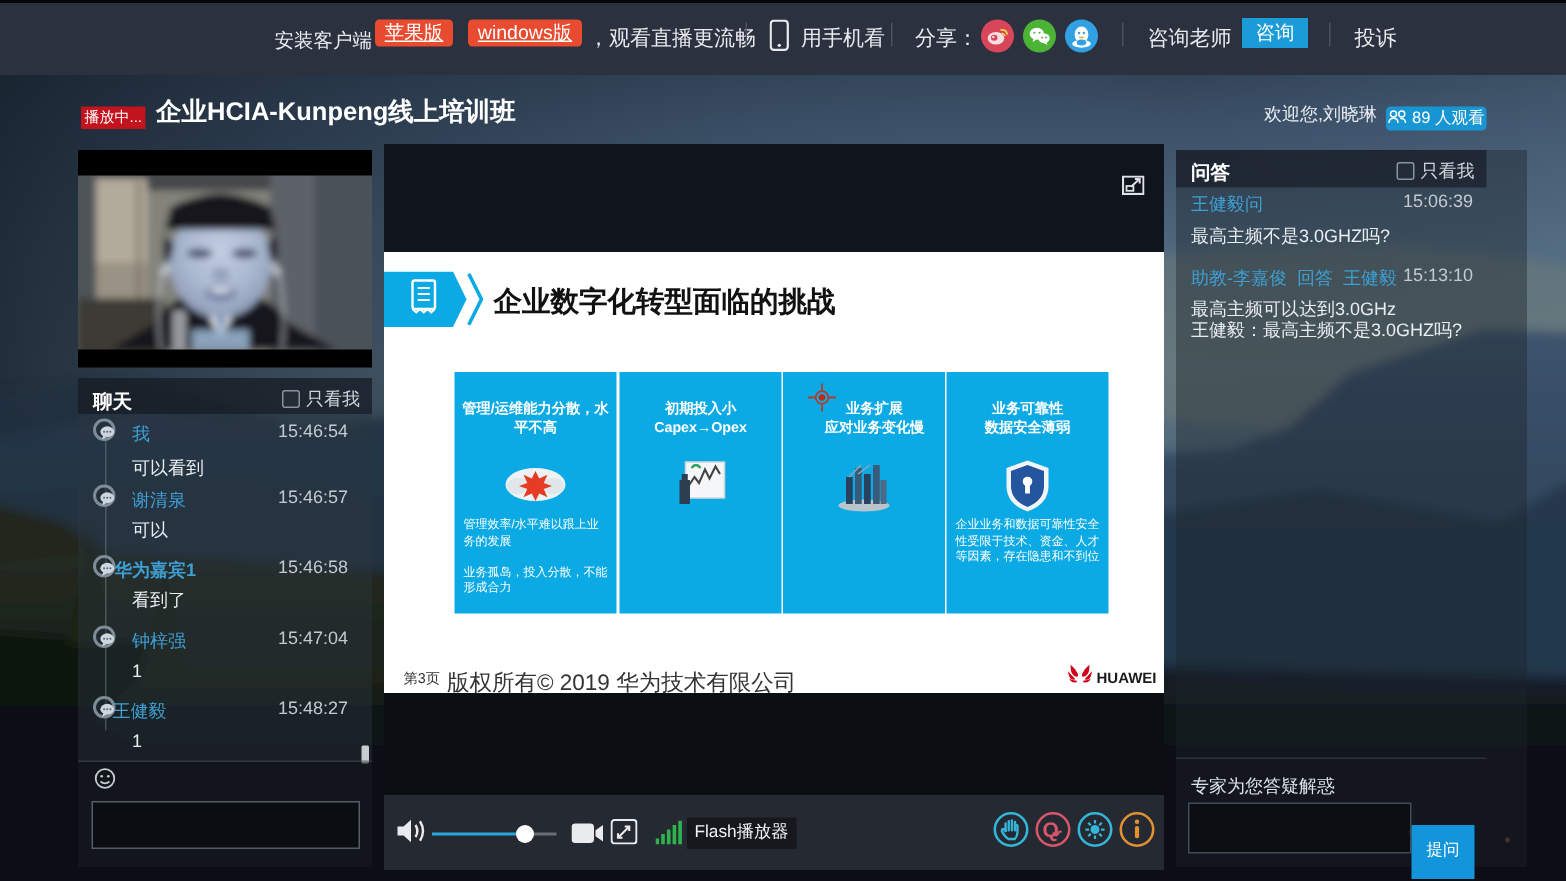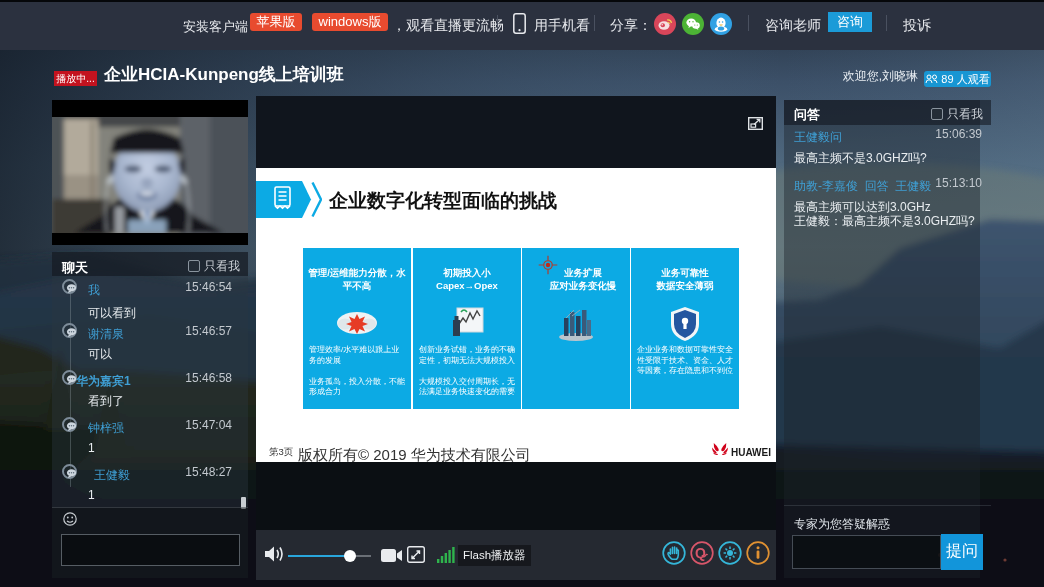--- a/index.html
+++ b/index.html
@@ -6,21 +6,21 @@
 html,body { width:1044px; height:587px; overflow:hidden; background:#10161d; }
 body { font-family:"Liberation Sans", sans-serif; position:relative; }
 #page { position:absolute; top:0; left:0; width:1044px; height:587px; }
 
 
 #bg { position:absolute; top:0; left:0; width:1044px; height:587px; }
 
 
 #topbar { position:absolute; top:0; left:0; width:1044px; height:50px; background:#2b313f; border-top:2px solid #05070a; color:#e8eaee; font-size:14px; }
 #topbar .item { position:absolute; top:15px; white-space:nowrap; }
-.redbtn { position:absolute; top:11px; height:18px; line-height:18px; background:#e84b2f; color:#fff; border-radius:3px; text-align:center; font-size:13px; }
+.redbtn { position:absolute; top:11px; height:18px; line-height:18px; background:#e84b2f; color:#fff; border-radius:3px; text-align:center; font-size:13px;text-decoration:underline; }
 .sep { position:absolute; top:13px; width:1px; height:16px; background:#4a5160; }
 .sharecircle { position:absolute; top:11px; width:22px; height:22px; border-radius:50%; }
 #consultbtn { position:absolute; top:10px; left:828px; width:44px; height:20px; line-height:20px; background:#1b9bd8; color:#fff; text-align:center; font-size:13px; }
 
 
 #hdr2 { position:absolute; top:50px; left:0; width:1044px; height:46px; }
 #playtag { position:absolute; left:54px; top:21px; width:43px; height:15px; background:#c3131f; color:#fff; font-size:10px; line-height:15px; text-align:center; }
 #title { position:absolute; left:104px; top:13px; color:#fff; font-size:17px; font-weight:bold; }
 #welcome { position:absolute; right:126px; top:18px; color:#e8edf2; font-size:12px; }
 #viewers { position:absolute; left:924px; top:21px; width:67px; height:16px; background:#1896d3; border-radius:3px; color:#fff; font-size:11px; line-height:16px; text-align:center; }
@@ -45,24 +45,24 @@
 #pbottom { position:absolute; left:0; top:366px; width:520px; height:68px; background:rgba(13,16,20,0.72); }
 #pctrl { position:absolute; left:0; top:434px; width:520px; height:50px; background:rgba(42,46,54,0.85); }
 
 
 .card { position:absolute; top:80px; width:108px; height:161px; background:#0caae4;padding-left:16px; }
 .ctitle { position:absolute; left:0; top:18px; width:100%; text-align:center; color:#fff; font-size:9.5px; font-weight:bold; line-height:13px; }
 .cicon { position:absolute; left:50%; top:58px; transform:translateX(-50%); }
 .cbody { position:absolute; left:6px; top:97px; width:96px; color:#fff; font-size:8px; line-height:10.5px; }
 
 
-#qa { position:absolute; left:784px; top:100px; width:196px; height:478px; background:rgba(28,36,44,0.42); }
+#qa { position:absolute; left:784px; top:100px; width:234px; height:478px; background:rgba(28,36,44,0.42); }
 #qahdr { position:absolute; left:0; top:0; width:207px; height:25px; background:rgba(14,19,26,0.55); color:#fff; }
 #qabottom { position:absolute; left:0; top:405px; width:207px; height:73px; border-top:1px solid rgba(120,130,140,0.25); }
-#askbtn { position:absolute; right:8px; top:28px; width:42px; height:36px; background:#1295da; color:#fff; font-size:16px; text-align:center; line-height:34px; }
+#askbtn { position:absolute; right:8px; top:44px; width:42px; height:36px; background:#1295da; color:#fff; font-size:11px; text-align:center; line-height:34px; }
 </style>
 </head>
 <body>
 <div id="page">
   <svg id="bg" viewBox="0 0 1044 587" preserveAspectRatio="none">
     <defs>
       <linearGradient id="sky" x1="0" y1="0" x2="0" y2="1">
         <stop offset="0" stop-color="#24313f"></stop>
         <stop offset="0.14" stop-color="#3c5068"></stop>
         <stop offset="0.28" stop-color="#4f687e"></stop>
@@ -264,21 +264,21 @@
           </svg></span><span class="nm" style="margin-left:26px;">钟梓强</span><span class="tm">15:47:04</span>
       <div class="tx" style="margin-left:26px;margin-top:4px;">1</div>
     </div>
     <div class="msg" style="position:absolute;left:10px;top:213px;width:170px;">
       <span class="avt"><svg width="15" height="15" viewBox="0 0 15 15">
             <ellipse cx="7.5" cy="6.8" rx="4.6" ry="3.6" fill="#cdd6de"></ellipse>
             <path d="M4.8,9.5 L4,12 L7.5,10.2 Z" fill="#cdd6de"></path>
             <circle cx="5.4" cy="6.8" r="0.7" fill="#5a6a78"></circle>
             <circle cx="7.5" cy="6.8" r="0.7" fill="#5a6a78"></circle>
             <circle cx="9.6" cy="6.8" r="0.7" fill="#5a6a78"></circle>
-          </svg></span><span class="nm" style="margin-left:32px;text-align:center;">王健毅</span><span class="tm">15:48:27</span>
+          </svg></span><span class="nm" style="margin-left:13px;text-align:center;">王健毅</span><span class="tm">15:48:27</span>
       <div class="tx" style="margin-left:26px;margin-top:4px;">1</div>
     </div>
     <div style="position:absolute;right:2px;top:245px;width:5px;height:12px;background:#c8cdd2;border-radius:1px;"></div>
       <div style="position:absolute;left:0;top:255px;width:196px;height:71px;background:rgba(12,15,18,0.5);border-top:1px solid rgba(200,210,220,0.18);"></div>
     <svg style="position:absolute;left:11px;top:260px;" width="14" height="14" viewBox="0 0 14 14">
         <circle cx="7" cy="7" r="6.2" fill="none" stroke="#c8cdd2" stroke-width="1.2"></circle>
         <circle cx="4.8" cy="5.5" r="0.9" fill="#c8cdd2"></circle>
         <circle cx="9.2" cy="5.5" r="0.9" fill="#c8cdd2"></circle>
         <path d="M4,9 Q7,11.5 10,9" stroke="#c8cdd2" stroke-width="1.2" fill="none"></path>
       </svg>
@@ -314,21 +314,20 @@
       </div>
       <div class="card" style="left:157px;">
         <div class="ctitle">初期投入小<br>Capex→Opex</div>
         <svg class="cicon" width="36" height="36" viewBox="0 0 36 36">
           <rect x="8" y="2" width="26" height="24" fill="#f4f6f8" stroke="#cfd8dd"></rect>
           <path d="M10,18 l4,-6 3,4 4,-9 3,6 4,-8 3,5" fill="none" stroke="#444" stroke-width="1.4"></path>
           <path d="M12,6 q3,-4 6,0" fill="none" stroke="#2aa35a" stroke-width="1.6"></path>
           <rect x="4" y="14" width="7" height="16" fill="#2c3e50"></rect>
           <rect x="5.5" y="10" width="4" height="4" fill="#2c3e50"></rect>
         </svg>
-        <div class="cbody">创新业务试错，业务的不确定性，初期无法大规模投入<br><br>大规模投入交付周期长，无法满足业务快速变化的需要</div>
       </div>
       <div class="card" style="left:266px;">
         <svg width="22" height="20" viewBox="0 0 26 22" style="position:absolute;left:15px;top:7px;">
             <circle cx="13" cy="11" r="5" fill="none" stroke="#b43a2a" stroke-width="1.4"></circle>
             <circle cx="13" cy="11" r="2.6" fill="#c02818"></circle>
             <path d="M13,0 V6 M13,16 V22 M2,11 H8 M18,11 H24" stroke="#b43a2a" stroke-width="1.4"></path>
           </svg>
           <div class="ctitle" style="padding-left:14px;">业务扩展<br>应对业务变化慢</div>
         <svg class="cicon" width="40" height="36" viewBox="0 0 40 36">
           <ellipse cx="20" cy="31" rx="17" ry="4" fill="#b9c4cc"></ellipse>

